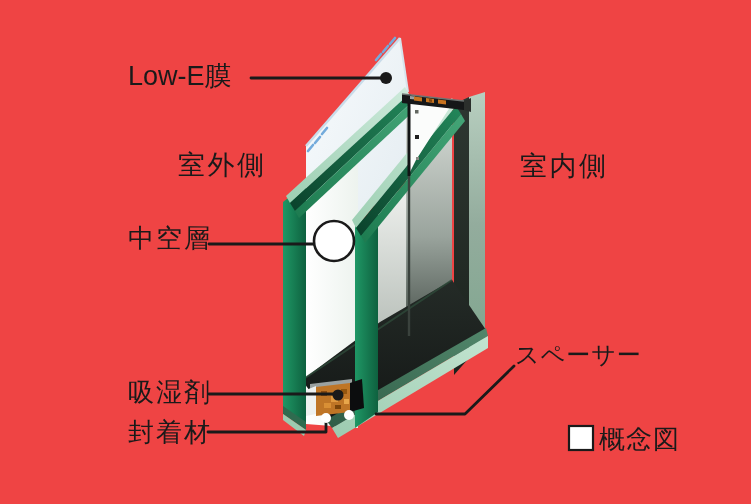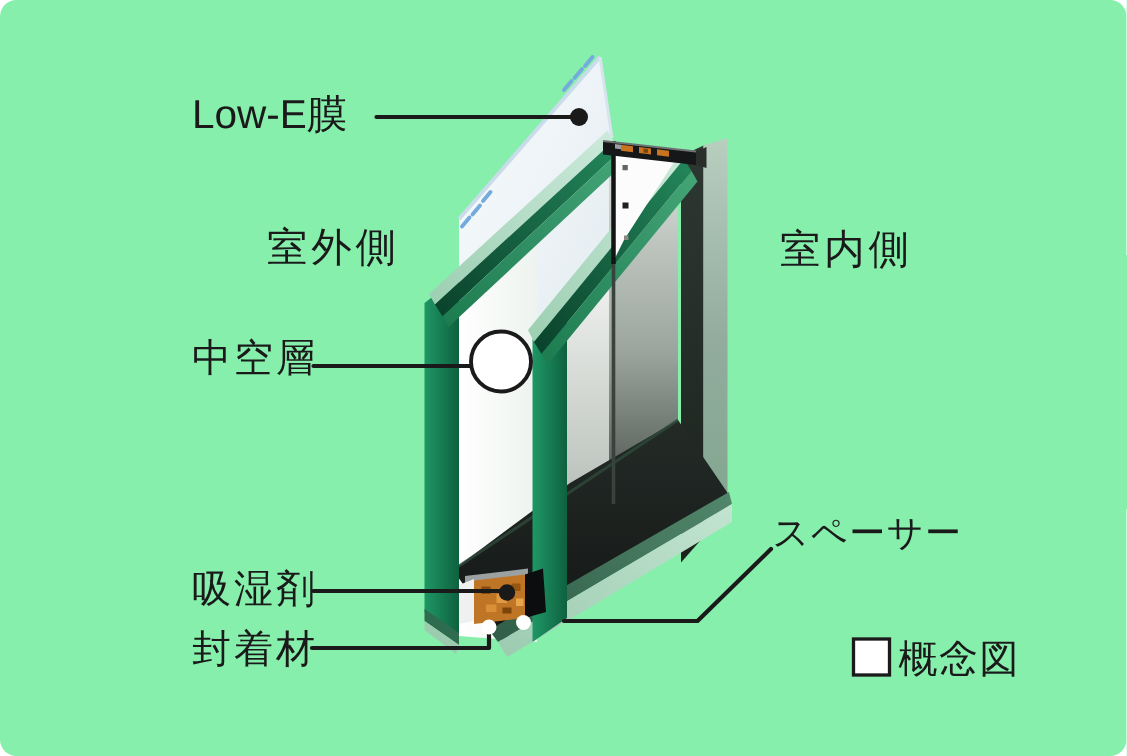--- a/index.html
+++ b/index.html
@@ -1,17 +1,17 @@
 <!DOCTYPE html>
 <html><head>
 <meta charset="utf-8">
 <style>
   html,body{margin:0;padding:0;background:#ffffff;}
-  .stage{position:relative;width:751px;height:504px;background:#86efac;overflow:hidden;
-         font-family:"Liberation Sans","DejaVu Sans",sans-serif;border-radius:11px;}
+  .stage{position:relative;width:751px;height:504px;background:#ef4444;overflow:hidden;
+         font-family:"Liberation Sans","DejaVu Sans",sans-serif;}
   svg{display:block;}
   .lbl{fill:#1a1a1a;font-family:"Liberation Sans","DejaVu Sans",sans-serif;}
   .leader{stroke:#1a1a1a;stroke-width:2.8;fill:none;stroke-linecap:round;stroke-linejoin:round;}
 </style>
 </head>
 <body>
 
 <div class="stage">
 <svg width="751" height="504" viewBox="0 0 751 504">
   <defs>

